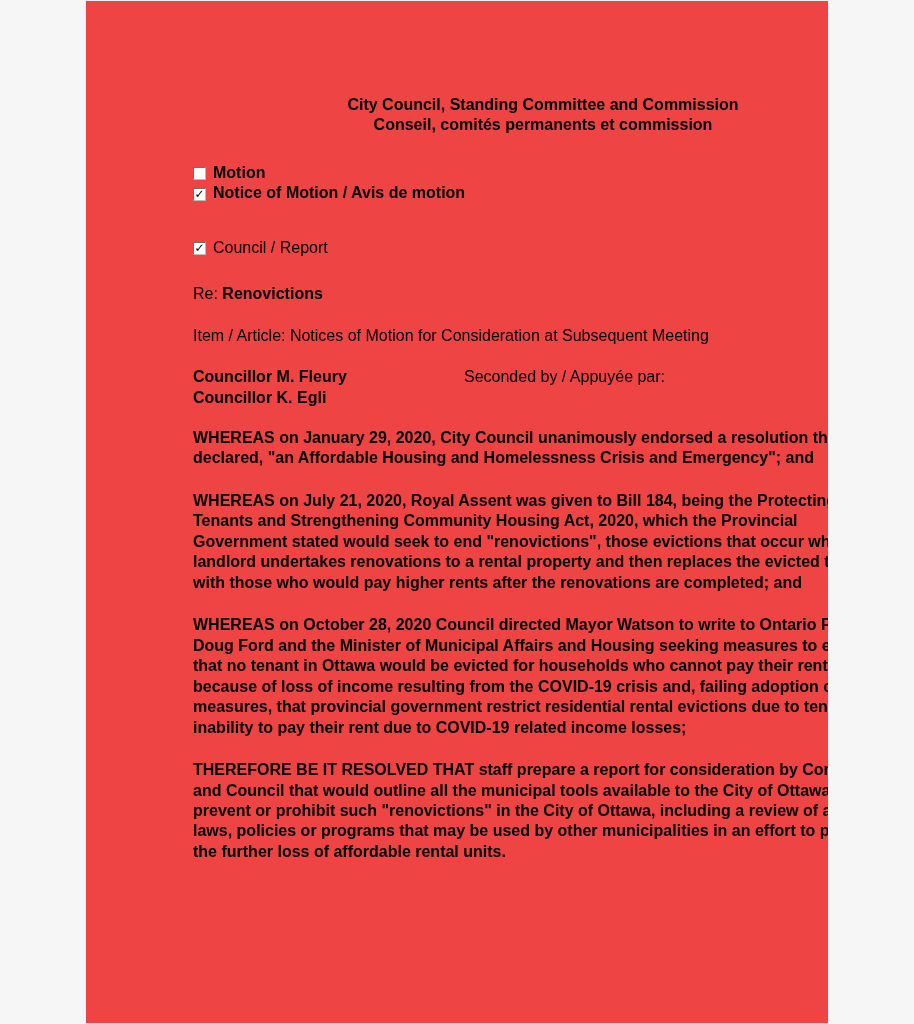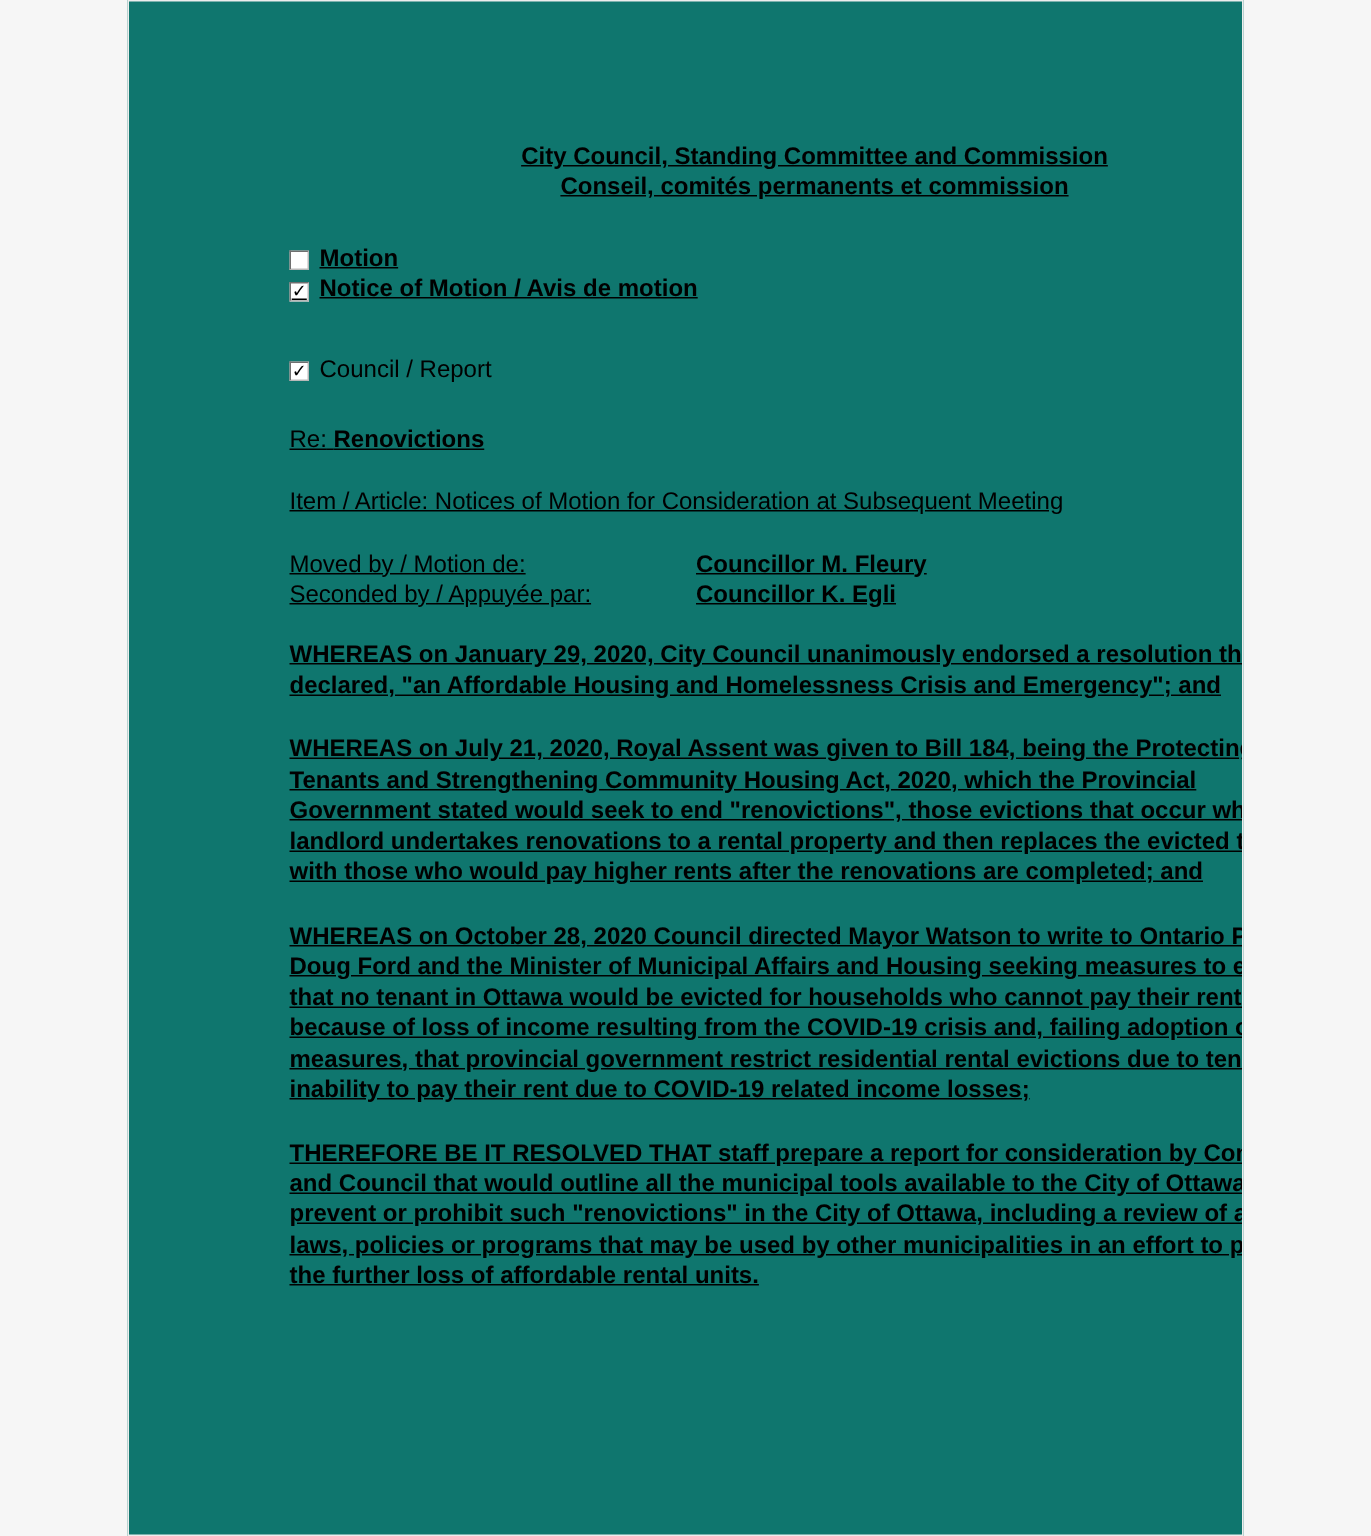--- a/index.html
+++ b/index.html
@@ -7,26 +7,25 @@
     padding: 0;
     background: #f6f6f6;
     font-family: "Liberation Sans", "DejaVu Sans", sans-serif;
     color: #000;
   }
   .page {
     position: relative;
     width: 744px;
     height: 1024px;
     margin: 0 auto;
-    background: #0f766e;
+    background: #ef4444;
     border: 1px solid #ededed;
     box-sizing: border-box;
     padding: 94px 107px 0 107px;
     overflow: hidden;
-    text-decoration: underline;
   }
   .content {
     width: 700px;
     font-size: 16px;
     line-height: 1.28;
   }
   .bold { font-weight: bold; }
 
   .title-block {
     text-align: center;
@@ -122,21 +121,20 @@
 
 
     <p class="line">
       <span>Re:</span>
       <span class="bold">Renovictions</span>
     </p>
 
     <p class="line">Item / Article: Notices of Motion for Consideration at Subsequent Meeting</p>
 
     <div class="movers">
-      <div>Moved by / Motion de:</div>
       <div class="bold">Councillor M. Fleury</div>
       <div>Seconded by / Appuyée par:</div>
       <div class="bold">Councillor K. Egli</div>
     </div>
 
     <p class="para">WHEREAS on January 29, 2020, City Council unanimously endorsed a resolution that declared, "an Affordable Housing and Homelessness Crisis and Emergency"; and</p>
     <p class="para">WHEREAS on July 21, 2020, Royal Assent was given to Bill 184, being the Protecting Tenants and Strengthening Community Housing Act, 2020, which the Provincial Government stated would seek to end "renovictions", those evictions that occur when a landlord undertakes renovations to a rental property and then replaces the evicted tenants with those who would pay higher rents after the renovations are completed; and</p>
     <p class="para">WHEREAS on October 28, 2020 Council directed Mayor Watson to write to Ontario Premier Doug Ford and the Minister of Municipal Affairs and Housing seeking measures to ensure that no tenant in Ottawa would be evicted for households who cannot pay their rent, because of loss of income resulting from the COVID-19 crisis and, failing adoption of those measures, that provincial government restrict residential rental evictions due to tenants’ inability to pay their rent due to COVID-19 related income losses;</p>
     <p class="para">THEREFORE BE IT RESOLVED THAT staff prepare a report for consideration by Committee and Council that would outline all the municipal tools available to the City of Ottawa to prevent or prohibit such "renovictions" in the City of Ottawa, including a review of any by-laws, policies or programs that may be used by other municipalities in an effort to prevent the further loss of affordable rental units.</p>
 

